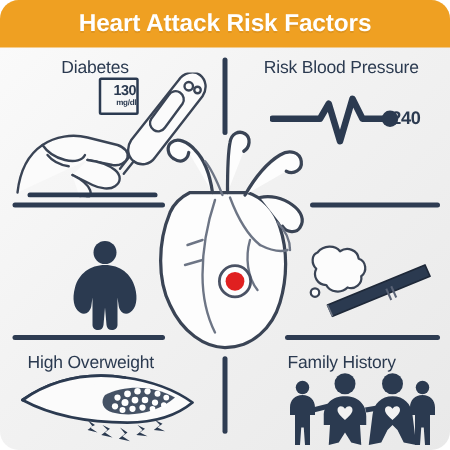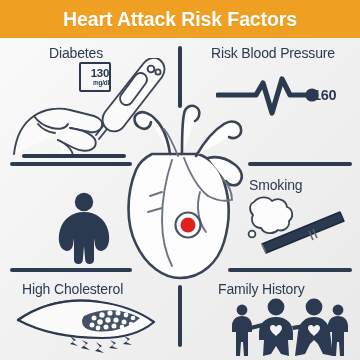--- a/index.html
+++ b/index.html
@@ -12,20 +12,21 @@
     overflow: hidden;
     font-family: "Liberation Sans", sans-serif;
     background: #ffffff;
   }
   #infographic {
     position: relative;
     width: 360px;
     height: 360px;
     background: linear-gradient(135deg, #fbfbfb 0%, #f2f2f2 45%, #e9e9e9 100%);
     overflow: hidden;
+    border-radius: 15px;
   }
   
   .header-bar {
     position: absolute;
     left: 0;
     top: 0;
     width: 360px;
     height: 38px;
     background: #efa022;
     display: flex;
@@ -191,52 +192,51 @@
 
   <div class="sec-label" style="left:211px; top:45px;">Risk Blood Pressure</div>
 
   <div class="art" style="left:216px; top:75px;">
     <svg width="110" height="44" viewBox="0 0 110 44" fill="none">
       <path d="M2 20 L40 20 L47 8 L56 38 L66 4 L74 20 L96 20" stroke="#2b3a50" stroke-width="5.2" stroke-linecap="round" stroke-linejoin="round" fill="none"></path>
       <circle cx="96" cy="20" r="6.6" fill="#2b3a50"></circle>
     </svg>
   </div>
 
-  <div class="bp-value">160</div>
+  <div class="bp-value">240</div>
 
 
   <div class="art" style="left:48px; top:192px;">
     <svg width="72" height="72" viewBox="0 0 72 72" fill="none">
       <g fill="#2b3a50">
         <circle cx="36" cy="10" r="9.2"></circle>
         <path d="M36 20 C24 20 15 27 12 38 C9.5 47 11 55 16 58 C20 60.5 24 58 25 53 L26 46 L26 68 C26 70.5 28 72 30.5 72 C33 72 34.6 70.5 34.8 68 L36 54 L37.2 68 C37.4 70.5 39 72 41.5 72 C44 72 46 70.5 46 68 L46 46 L47 53 C48 58 52 60.5 56 58 C61 55 62.5 47 60 38 C57 27 48 20 36 20 Z"></path>
       </g>
     </svg>
   </div>
 
-  <div class="sec-label" style="left:249px; top:177px;">Smoking</div>
 
   <div class="art" style="left:240px; top:192px;">
     <svg width="112" height="62" viewBox="0 0 112 62" fill="none">
 
       <g stroke="#3a4455" stroke-width="1.8" fill="#fcfcfc" stroke-linejoin="round">
         <path d="M14 10 C19 4 28 4 32 9 C38 5 46 8 47 15 C53 17 54 25 49 29 C50 35 44 40 38 38 C33 43 24 42 21 36 C14 36 10 29 13 23 C9 19 9 12 14 10 Z"></path>
         <circle cx="12" cy="42" r="3.4"></circle>
       </g>
 
       <g>
         <path d="M22 52 L100 20 L104 29 L26 61 Z" fill="#2b3a50" stroke="#1e2838" stroke-width="1.4" stroke-linejoin="round"></path>
         <path d="M69 39 L73 48" stroke="#5a6376" stroke-width="1.6"></path>
         <path d="M73 37 L77 46" stroke="#5a6376" stroke-width="1.6"></path>
         <path d="M22 52 L26 61" stroke="#6d7585" stroke-width="1.4"></path>
       </g>
     </svg>
   </div>
 
-  <div class="sec-label" style="left:22px; top:281px;">High Cholesterol</div>
+  <div class="sec-label" style="left:22px; top:281px;">High Overweight</div>
 
   <div class="art" style="left:14px; top:296px;">
     <svg width="152" height="60" viewBox="0 0 152 60" fill="none">
 
       <g stroke="#2b3a50" stroke-width="2.2" fill="#fbfbfb" stroke-linejoin="round" stroke-linecap="round">
         <path d="M4 24 C30 6 58 2 86 6 C108 9 126 16 140 26 C128 36 110 42 88 42 C60 42 30 38 4 24 Z"></path>
         <path d="M4 24 C30 6 58 2 86 6"></path>
       </g>
 
       <g>
@@ -264,21 +264,21 @@
       <g fill="#2b3a50">
         <path d="M56 40 L62 44 L58 46 L64 50 L56 48 L60 45 Z"></path>
         <path d="M68 44 L74 47 L70 50 L76 54 L67 52 L72 48 Z"></path>
         <path d="M82 46 L88 50 L84 53 L90 57 L81 55 L86 51 Z"></path>
         <path d="M96 44 L102 47 L98 50 L104 53 L95 52 L100 48 Z"></path>
         <path d="M110 40 L116 43 L112 46 L118 49 L109 48 L114 44 Z"></path>
       </g>
     </svg>
   </div>
 
-  <div class="sec-label" style="left:218px; top:281px;">Family History</div>
+  <div class="sec-label" style="left:230px; top:281px;">Family History</div>
 
   <div class="art" style="left:226px; top:296px;">
     <svg width="122" height="62" viewBox="0 0 122 62" fill="none">
       <g fill="#2b3a50">
 
         <circle cx="16" cy="14" r="5.4"></circle>
         <path d="M16 20 C10 20 6 24 6 30 L6 36 L10 36 L10 60 L14 60 L15 46 L17 46 L18 60 L22 60 L22 36 L26 36 L26 30 C26 24 22 20 16 20 Z"></path>
         <path d="M24 30 L40 26 L41 30 L25 34 Z"></path>
 
         <circle cx="50" cy="11" r="8.4"></circle>

